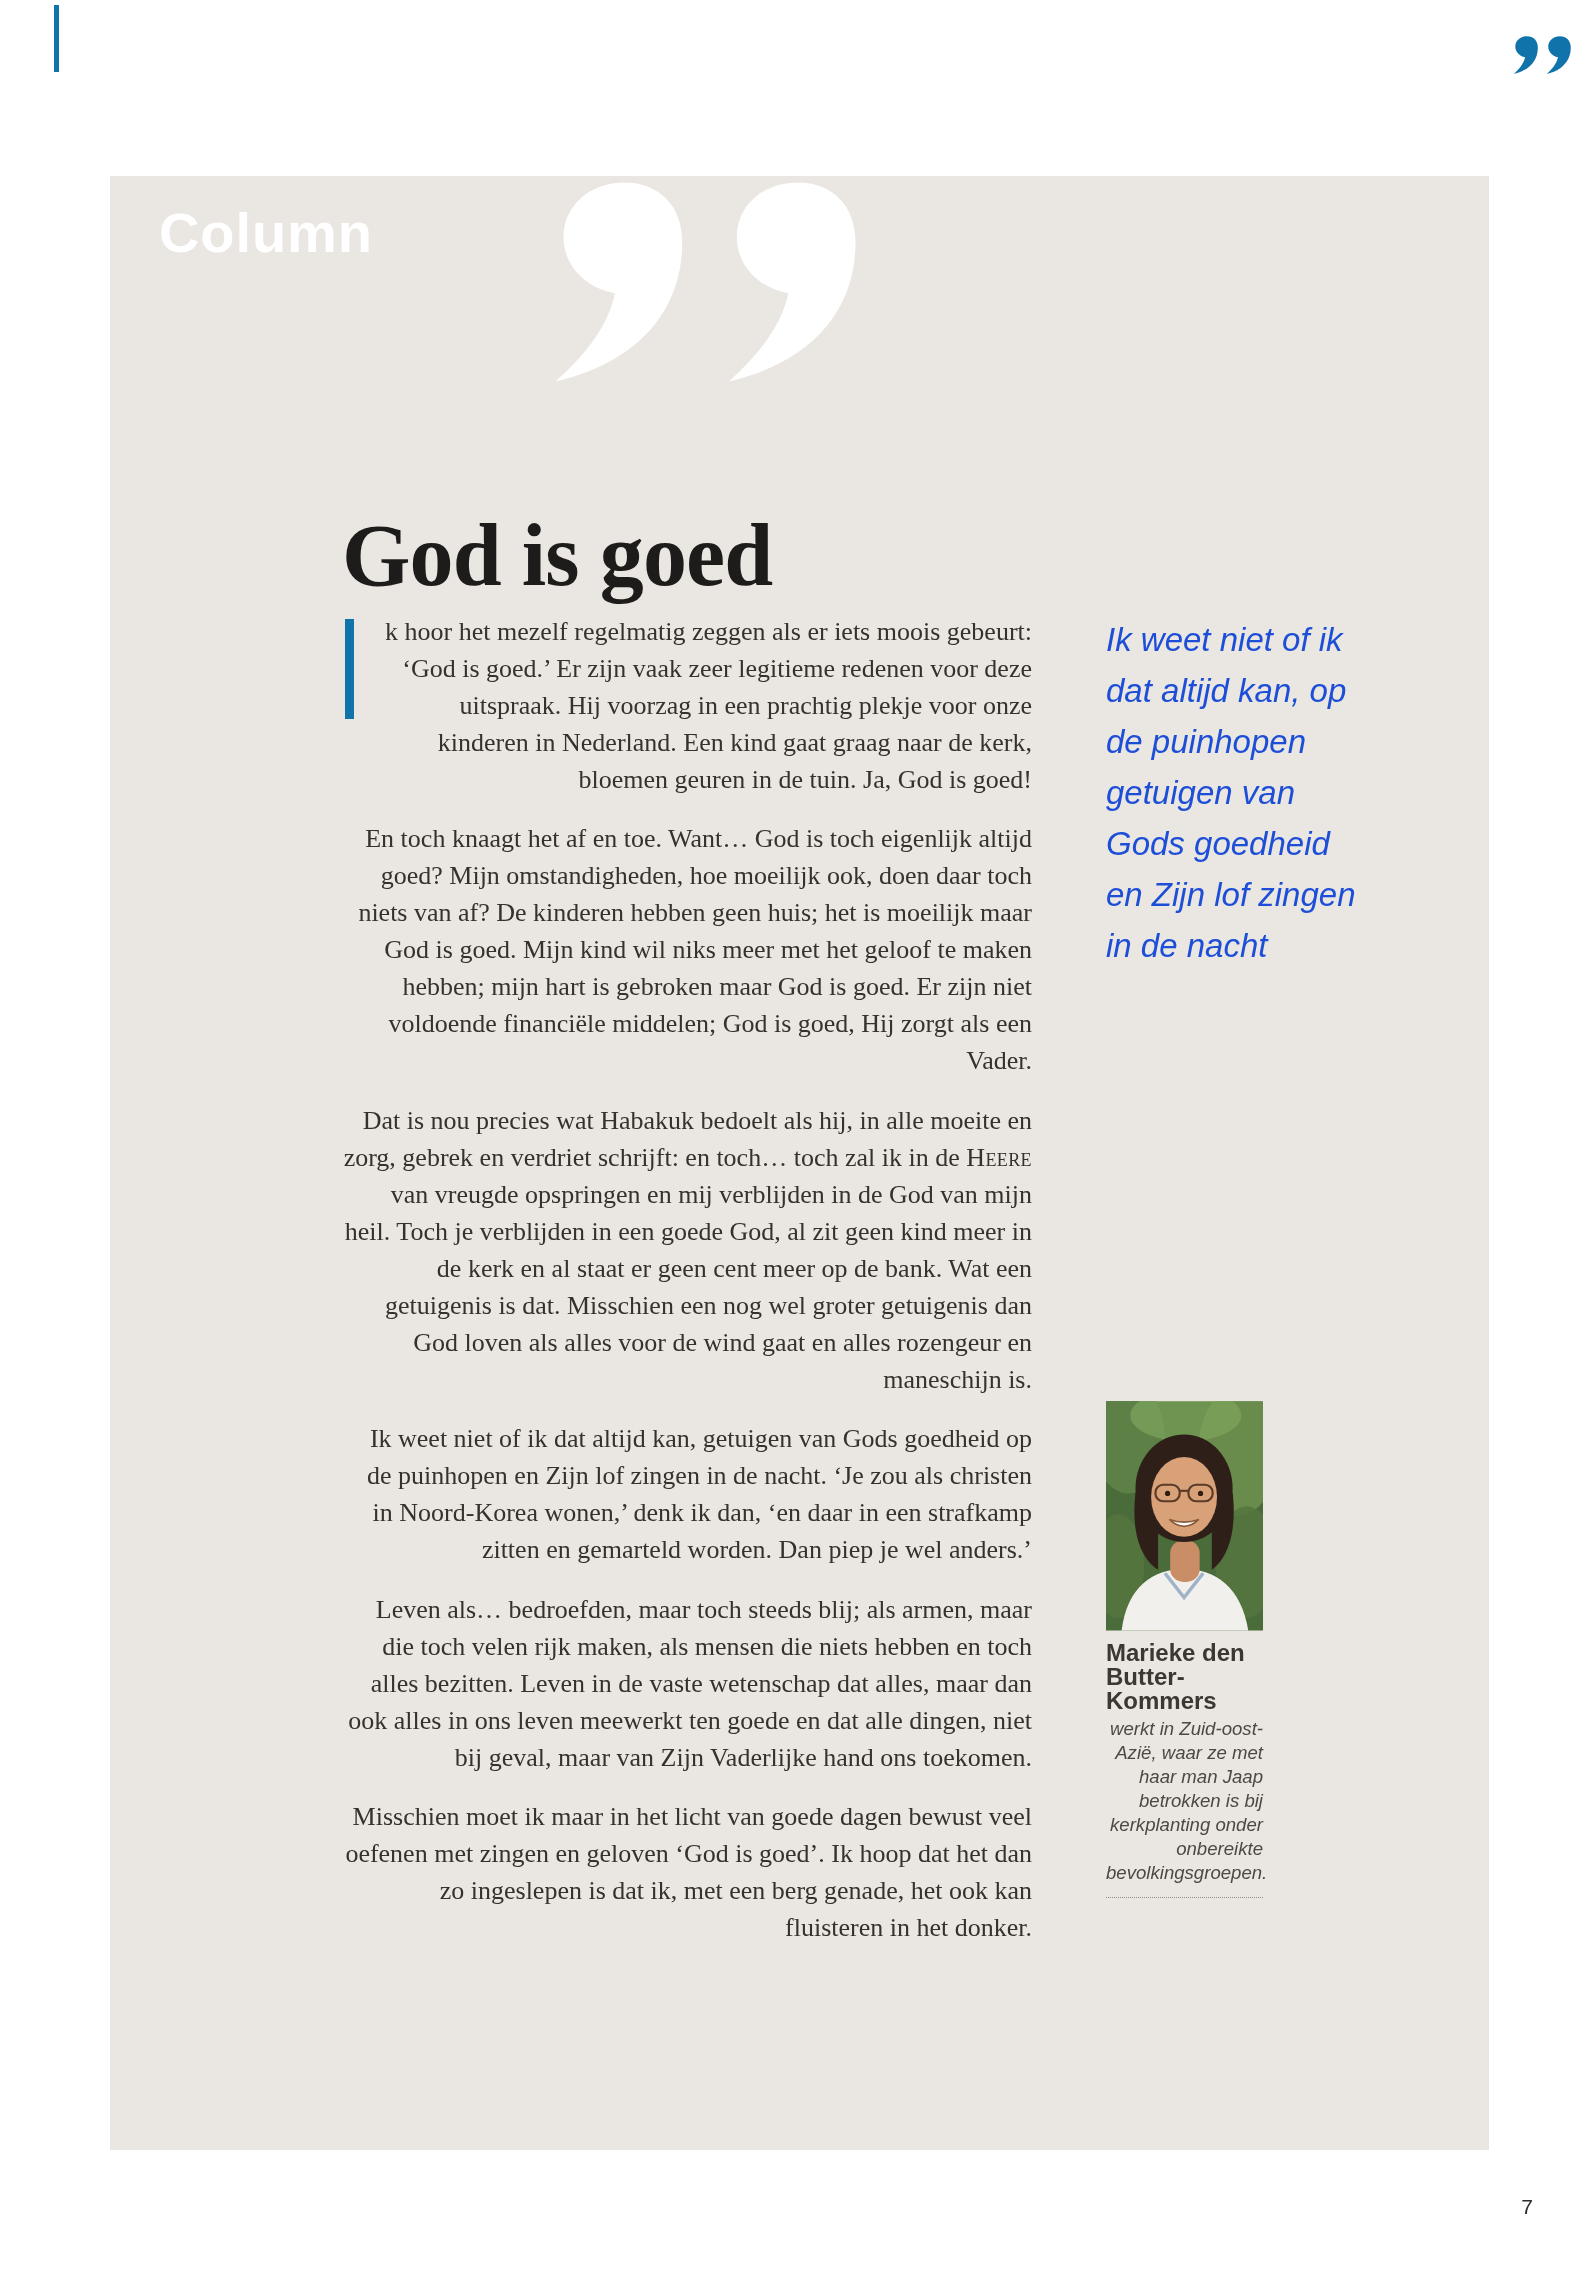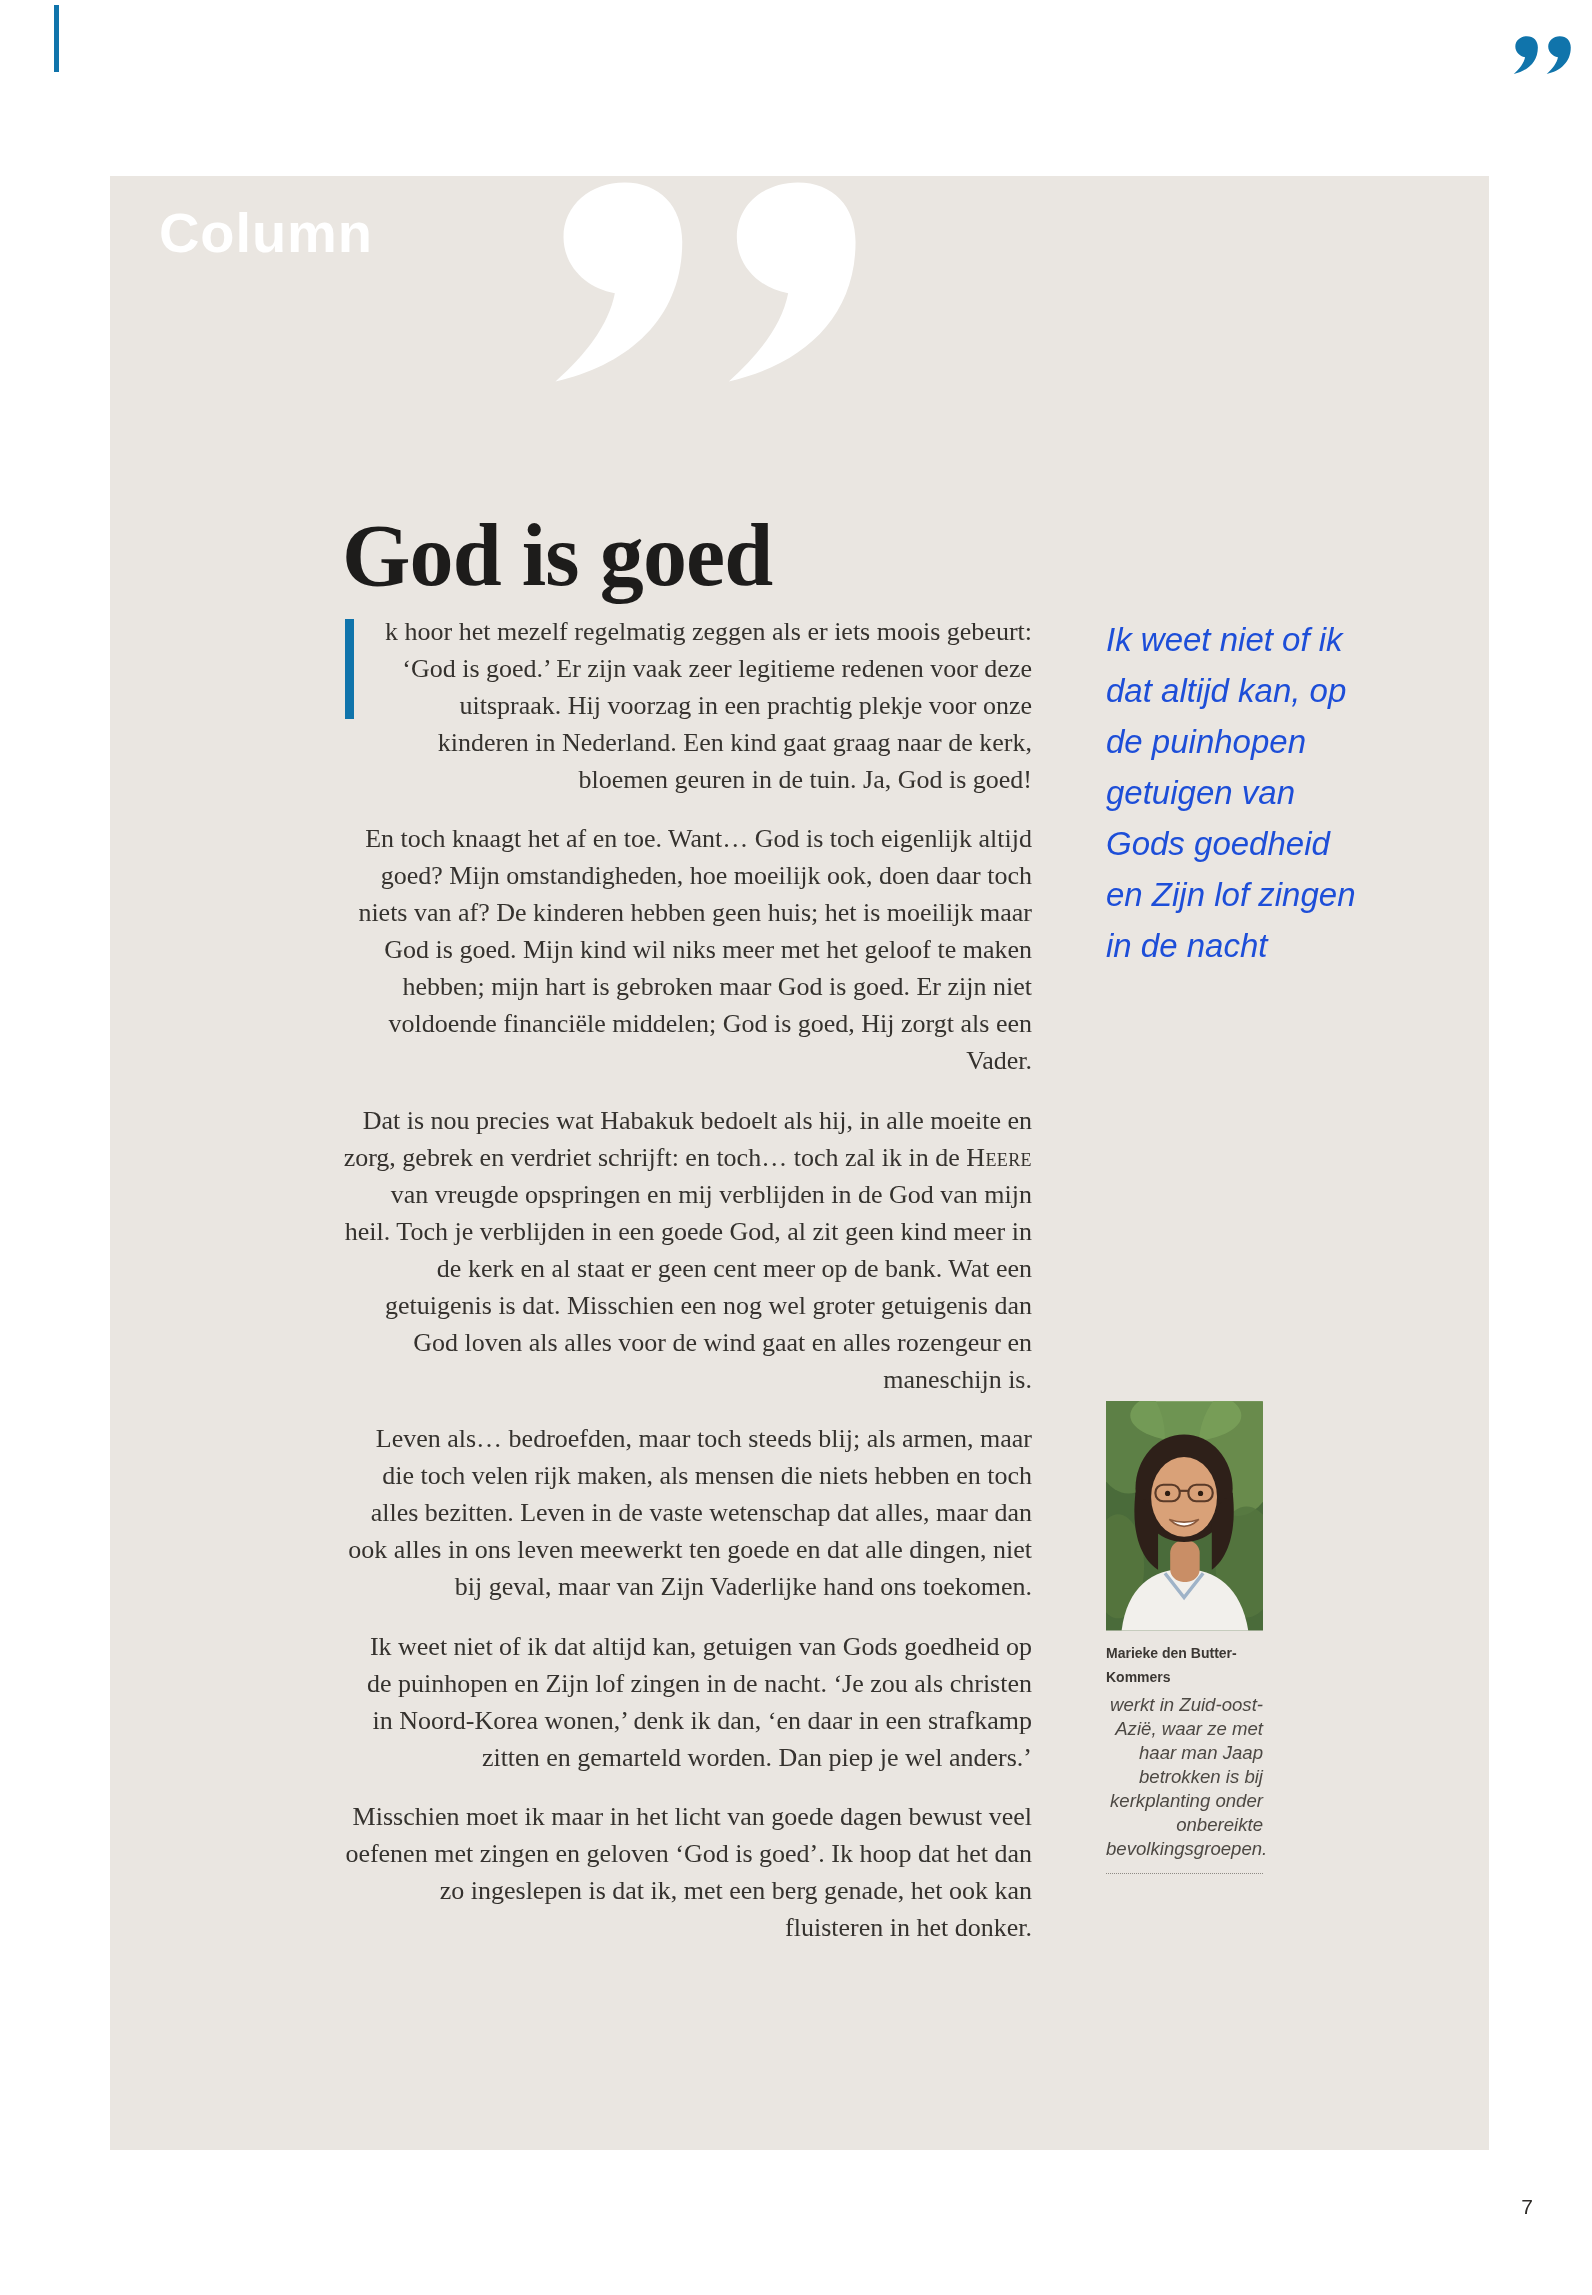--- a/index.html
+++ b/index.html
@@ -42,21 +42,21 @@
 
   .pull-quote {
     position:absolute; left:1106px; top:614px; width:266px;
     font-style:italic; font-size:33px; line-height:51px; color:#1d4ed8;
   }
 
   .author-photo { position:absolute; left:1106px; top:1401px; width:157px; height:230px; }
   .author-photo svg { display:block; width:157px; height:230px; }
 
   .author-block { position:absolute; left:1106px; top:1641px; width:157px; }
-  .author-name { font-weight:bold; font-size:14px; line-height:24px; color:#3b3733; margin:0 0 3.5px 0; }
+  .author-name { font-weight:bold; font-size:24px; line-height:24px; color:#3b3733; margin:0 0 3.5px 0; }
   .author-bio {
     font-style:italic; font-size:18.6px; line-height:24px; color:#4c4843;
     border-bottom:1.7px dotted #8f8b85; padding-bottom:12px;text-align:right;
   }
 
   .footer-center {
     position:absolute; left:0; top:2195px; width:100%; text-align:center;
     font-size:21px; color:#2e2b28;
   }
   .footer-magazine { font-weight:bold; }
@@ -89,22 +89,22 @@
 
   <h1 class="article-title">God is goed</h1>
 
   <div class="body-col">
     <p>
       <span class="dropcap-bar"></span><span>k hoor het mezelf regelmatig zeggen als er iets moois gebeurt: ‘God is goed.’ Er zijn vaak zeer legitieme redenen voor deze uitspraak. Hij voorzag in een prachtig plekje voor onze kinderen in Nederland. Een kind gaat graag naar de kerk, bloemen geuren in de tuin. Ja, God is goed!</span>
     </p>
     <div>
         <p>En toch knaagt het af en toe. Want… God is toch eigenlijk altijd goed? Mijn omstandigheden, hoe moeilijk ook, doen daar toch niets van af? De kinderen hebben geen huis; het is moeilijk maar God is goed. Mijn kind wil niks meer met het geloof te maken hebben; mijn hart is gebroken maar God is goed. Er zijn niet voldoende financiële middelen; God is goed, Hij zorgt als een Vader.</p>
         <p>Dat is nou precies wat Habakuk bedoelt als hij, in alle moeite en zorg, gebrek en verdriet schrijft: en toch… toch zal ik in de <span class="smallcaps">Heere</span> van vreugde opspringen en mij verblijden in de God van mijn heil. Toch je verblijden in een goede God, al zit geen kind meer in de kerk en al staat er geen cent meer op de bank. Wat een getuigenis is dat. Misschien een nog wel groter getuigenis dan God loven als alles voor de wind gaat en alles rozengeur en maneschijn is.</p>
+        <p>Ik weet niet of ik dat altijd kan, getuigen van Gods goedheid op de puinhopen en Zijn lof zingen in de nacht. ‘Je zou als christen in Noord-Korea wonen,’ denk ik dan, ‘en daar in een strafkamp zitten en gemarteld worden. Dan piep je wel anders.’</p>
         <p>Leven als… bedroefden, maar toch steeds blij; als armen, maar die toch velen rijk maken, als mensen die niets hebben en toch alles bezitten. Leven in de vaste wetenschap dat alles, maar dan ook alles in ons leven meewerkt ten goede en dat alle dingen, niet bij geval, maar van Zijn Vaderlijke hand ons toekomen.</p>
-        <p>Ik weet niet of ik dat altijd kan, getuigen van Gods goedheid op de puinhopen en Zijn lof zingen in de nacht. ‘Je zou als christen in Noord-Korea wonen,’ denk ik dan, ‘en daar in een strafkamp zitten en gemarteld worden. Dan piep je wel anders.’</p>
         <p>Misschien moet ik maar in het licht van goede dagen bewust veel oefenen met zingen en geloven ‘God is goed’. Ik hoop dat het dan zo ingeslepen is dat ik, met een berg genade, het ook kan fluisteren in het donker.</p>
       </div>
   </div>
 
   <div class="pull-quote">Ik weet niet of ik dat altijd kan, op de puinhopen getuigen van Gods goedheid en Zijn lof zingen in de nacht</div>
 
   <div class="author-photo">
     <svg viewBox="0 0 181 264" aria-hidden="true">
       <rect width="181" height="264" fill="#4a6b3a"></rect>
       <ellipse cx="26" cy="42" rx="42" ry="64" fill="#5d8046"></ellipse>

